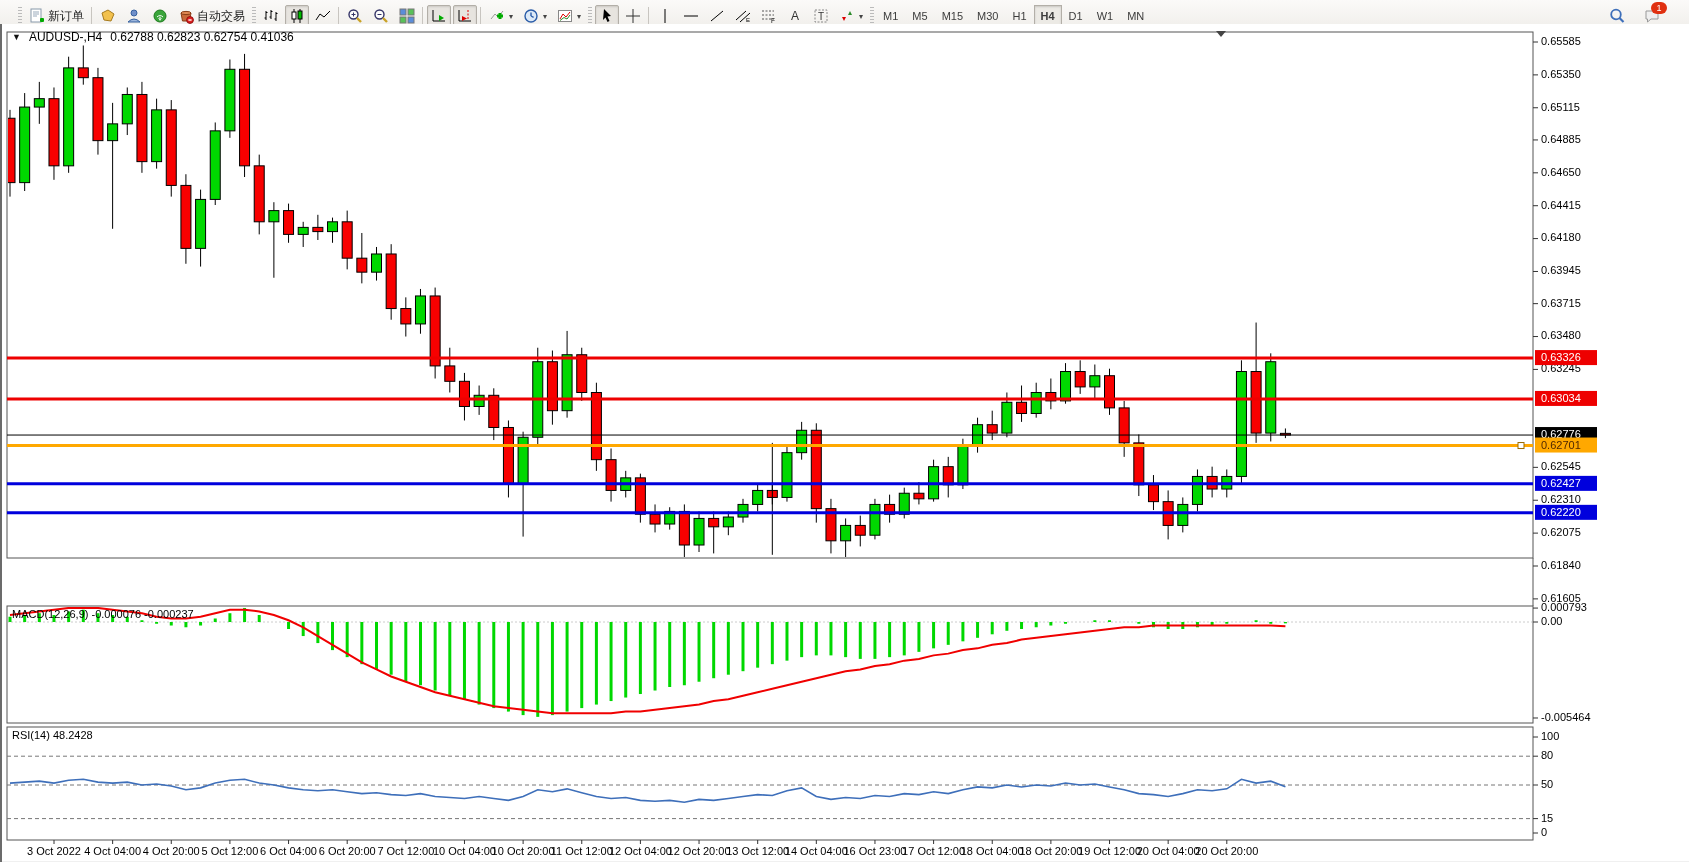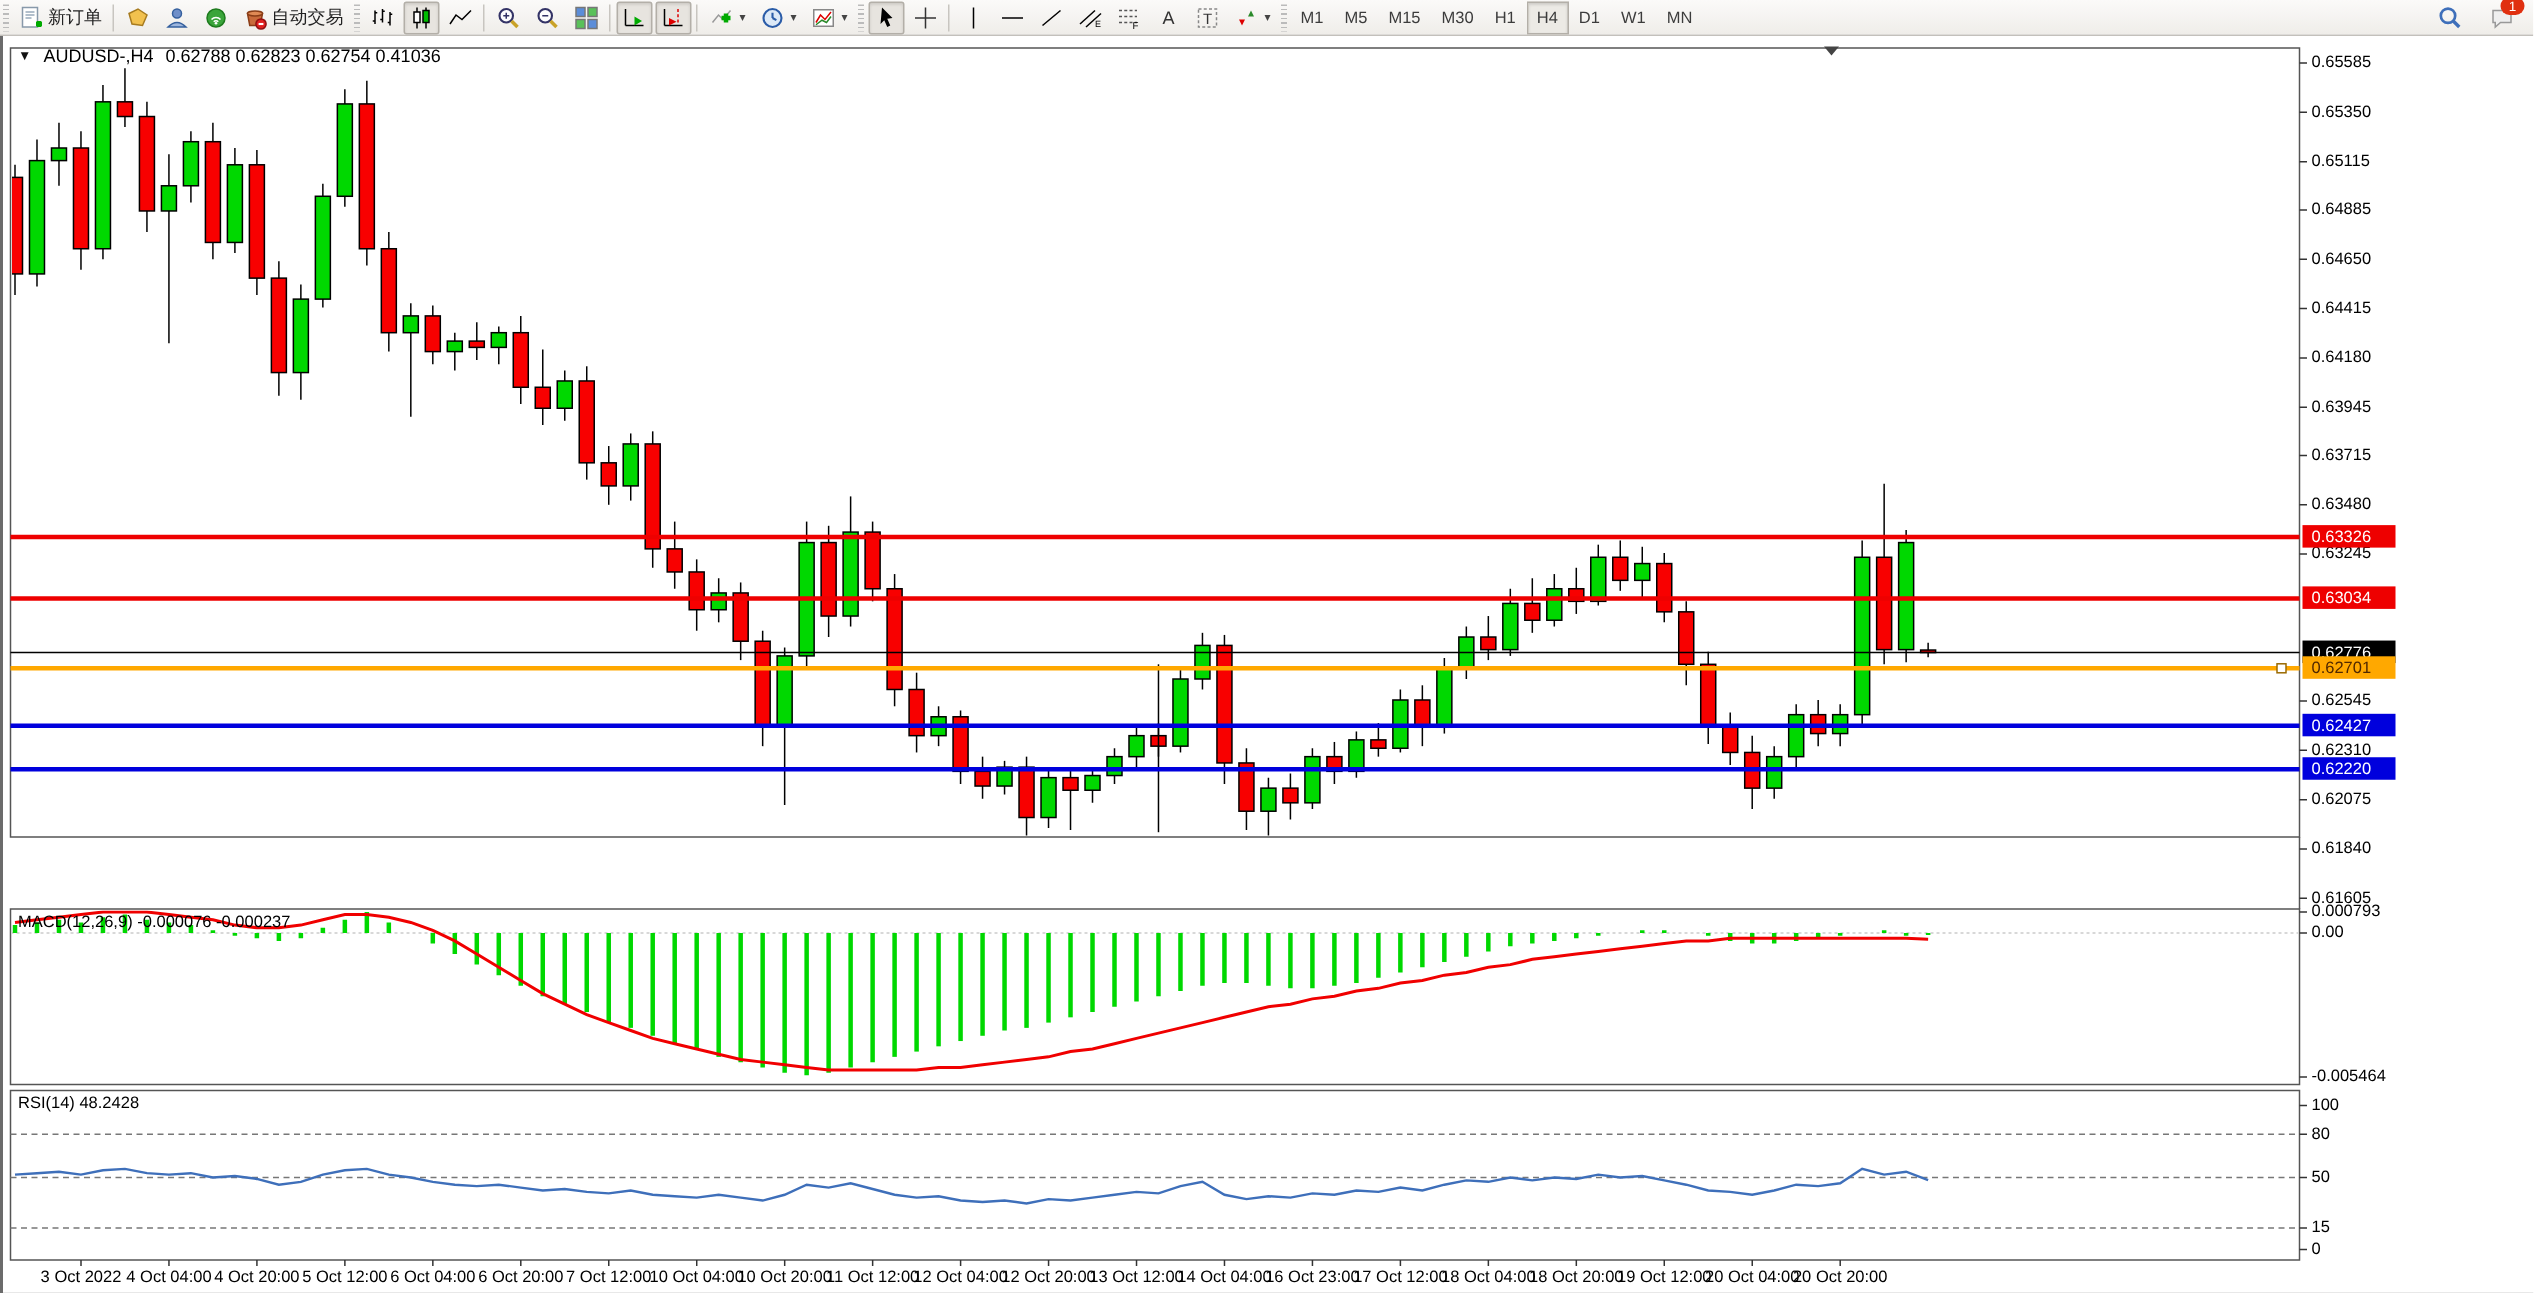--- a/index.html
+++ b/index.html
@@ -2,34 +2,34 @@
 <html><head>
 <meta charset="utf-8">
 <style>
   html,body{margin:0;padding:0;background:#fff;}
   .app{position:relative;width:1689px;height:862px;overflow:hidden;
        font-family:"Liberation Sans",sans-serif;background:#fff;}
   
   .toolbar{position:absolute;left:0;top:0;width:1689px;height:24px;
            background:linear-gradient(#fbfaf9,#efede9);
            border-bottom:1px solid #c3c0bb;display:flex;align-items:center;
-           padding:0;box-sizing:border-box;}
+           padding:16px;box-sizing:border-box;}
   .tb-sep{width:1px;height:18px;background:#c8c5c0;margin:0 3px 0 2px;flex:none;}
   .tb-grip{width:4px;height:18px;margin:0 2px;flex:none;
            background:repeating-linear-gradient(#bbb 0 1px,transparent 1px 3px);}
   .btn{display:flex;align-items:center;gap:3px;height:20px;padding:0 3px;
        margin:0 1px;border:1px solid transparent;border-radius:2px;
        font-size:12px;color:#222;flex:none;cursor:default;}
   .btn.active{background:#e7e4df;border:1px solid #b3afa8;
               box-shadow:inset 0 1px 2px rgba(0,0,0,.12);}
   .btn .dd{font-size:8px;color:#444;margin-left:1px;}
   .tf-btn{font-size:11px;color:#3c3c3c;padding:0 6px;height:20px;display:flex;
           align-items:center;border:1px solid transparent;margin:0;flex:none;}
   .tf-btn.active{background:#eceae5;border:1px solid #b3afa8;
-                 box-shadow:inset 0 1px 2px rgba(0,0,0,.15);}
+                 box-shadow:inset 0 1px 2px rgba(0,0,0,.15);font-weight:bold;}
   .tb-right{margin-left:auto;display:flex;align-items:center;padding-right:8px;}
   .badge{position:absolute;right:-4px;top:-4px;background:#e03010;color:#fff;
          font-size:9px;min-width:12px;height:12px;border-radius:7px;
          display:flex;align-items:center;justify-content:center;padding:0 2px;}
   .chat-wrap{position:relative;margin-left:10px;}
   
   .chart-window{position:absolute;left:0;top:24px;width:1689px;height:838px;
                 background:#fff;border-left:2px solid #6b6b6b;}
   .chart-title{position:absolute;left:10px;top:6px;font-size:12px;color:#000;
                display:flex;gap:8px;align-items:center;z-index:5;}

